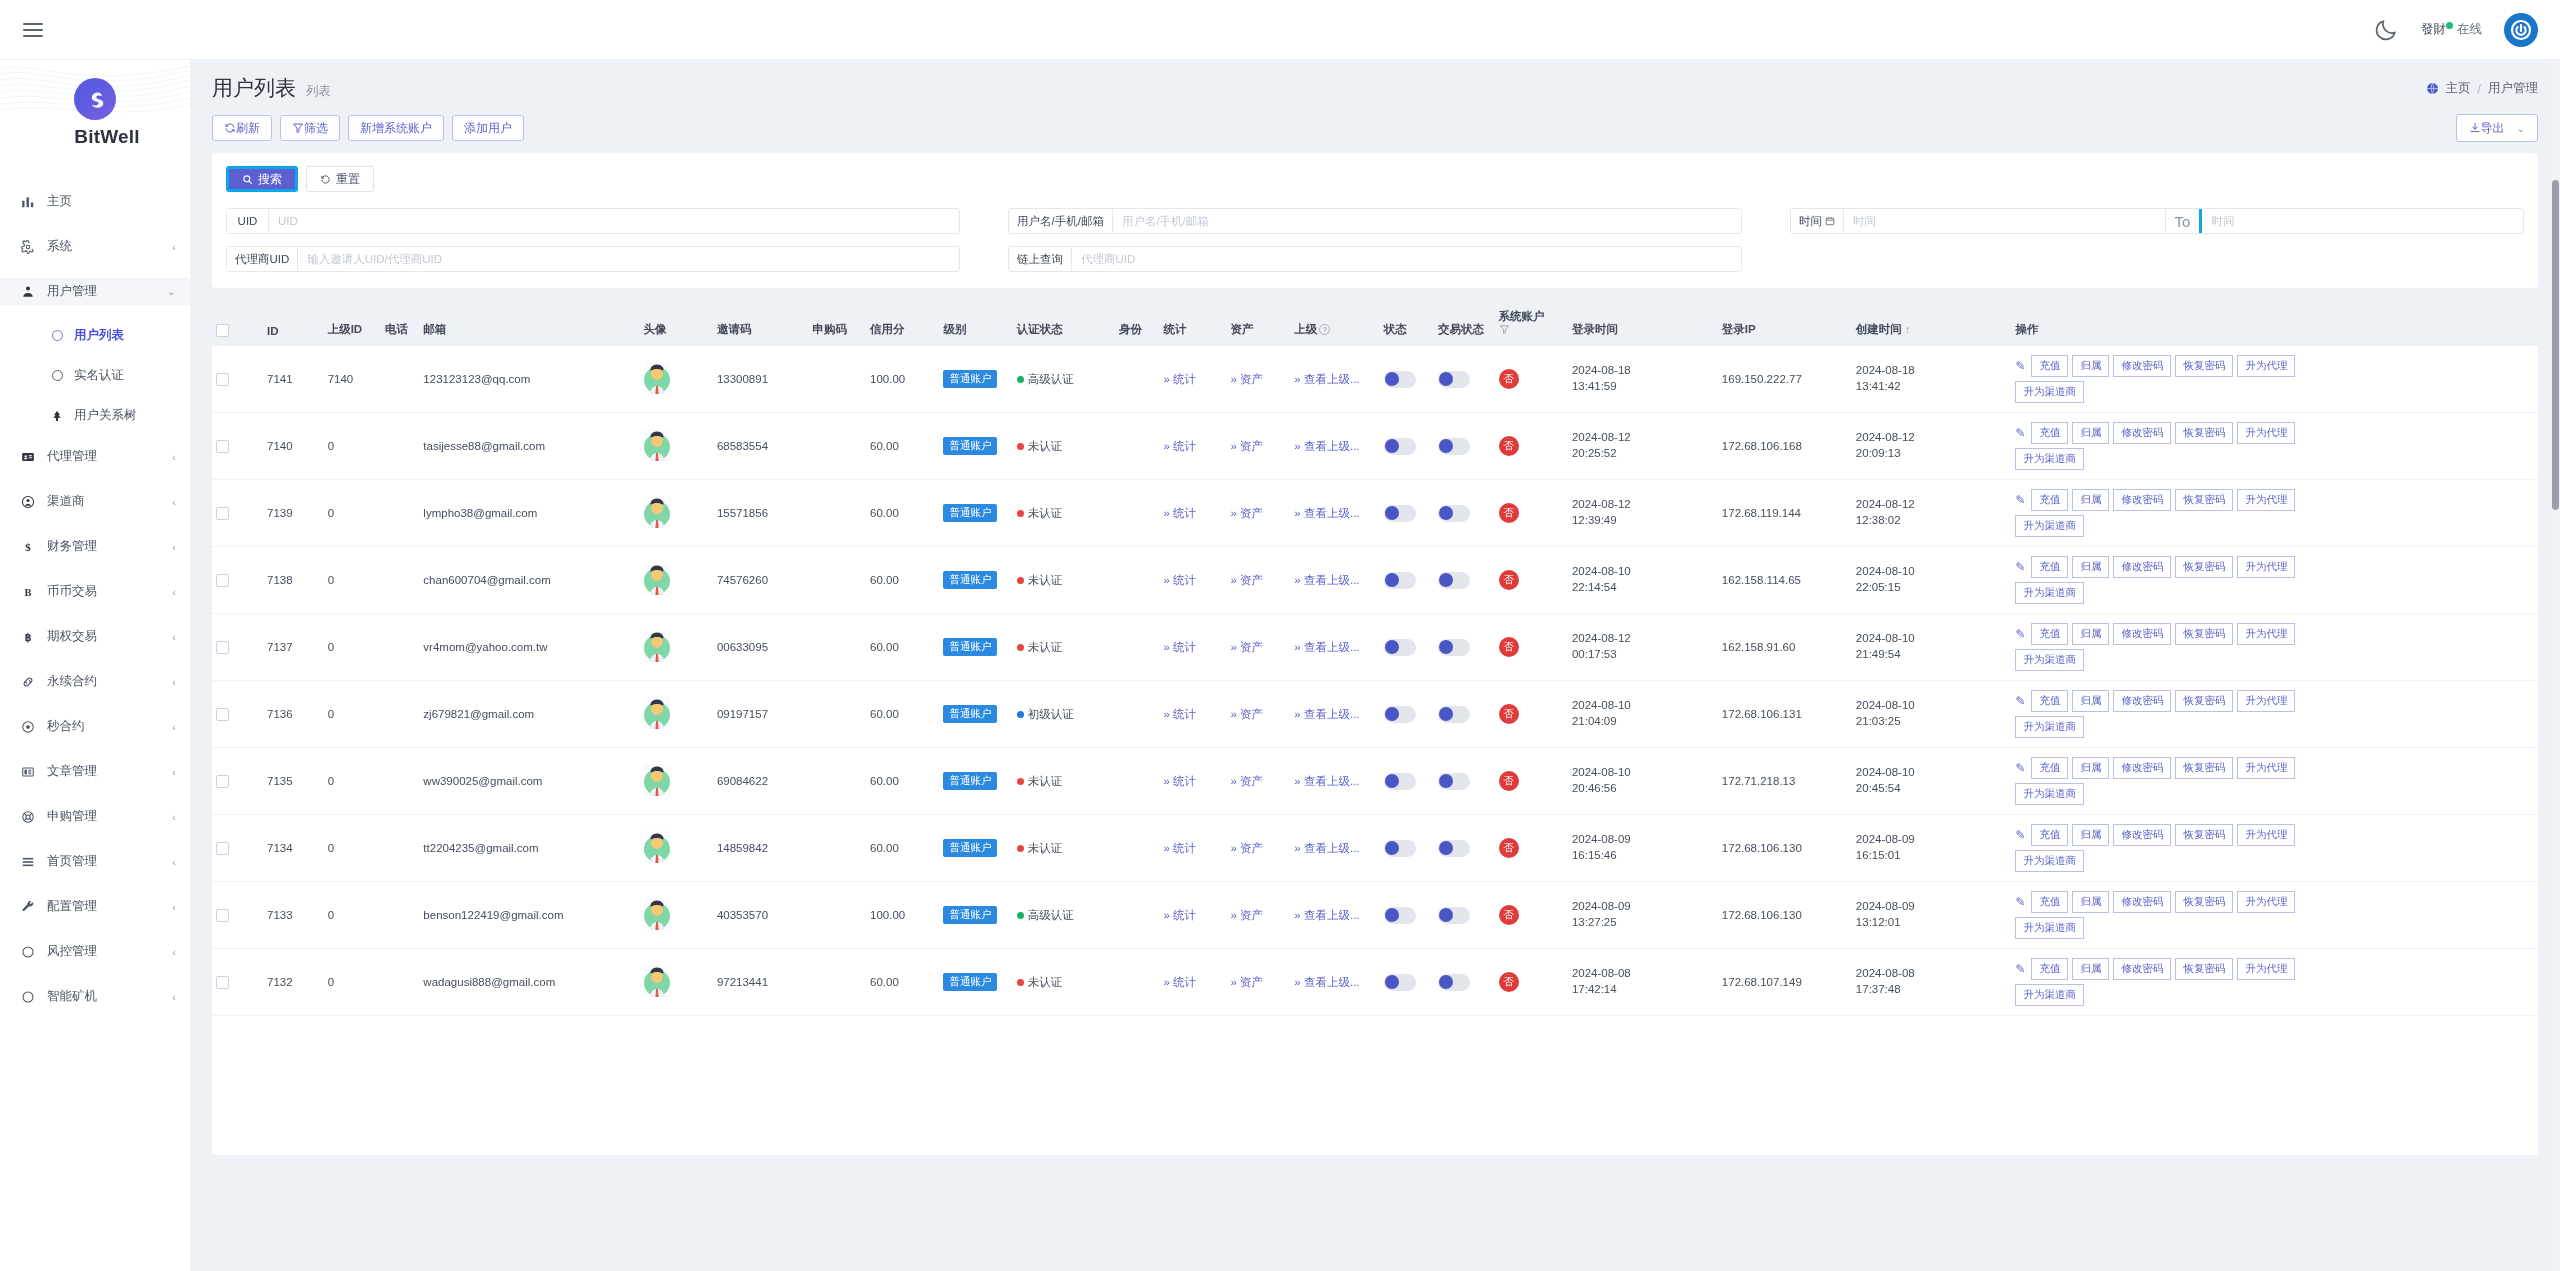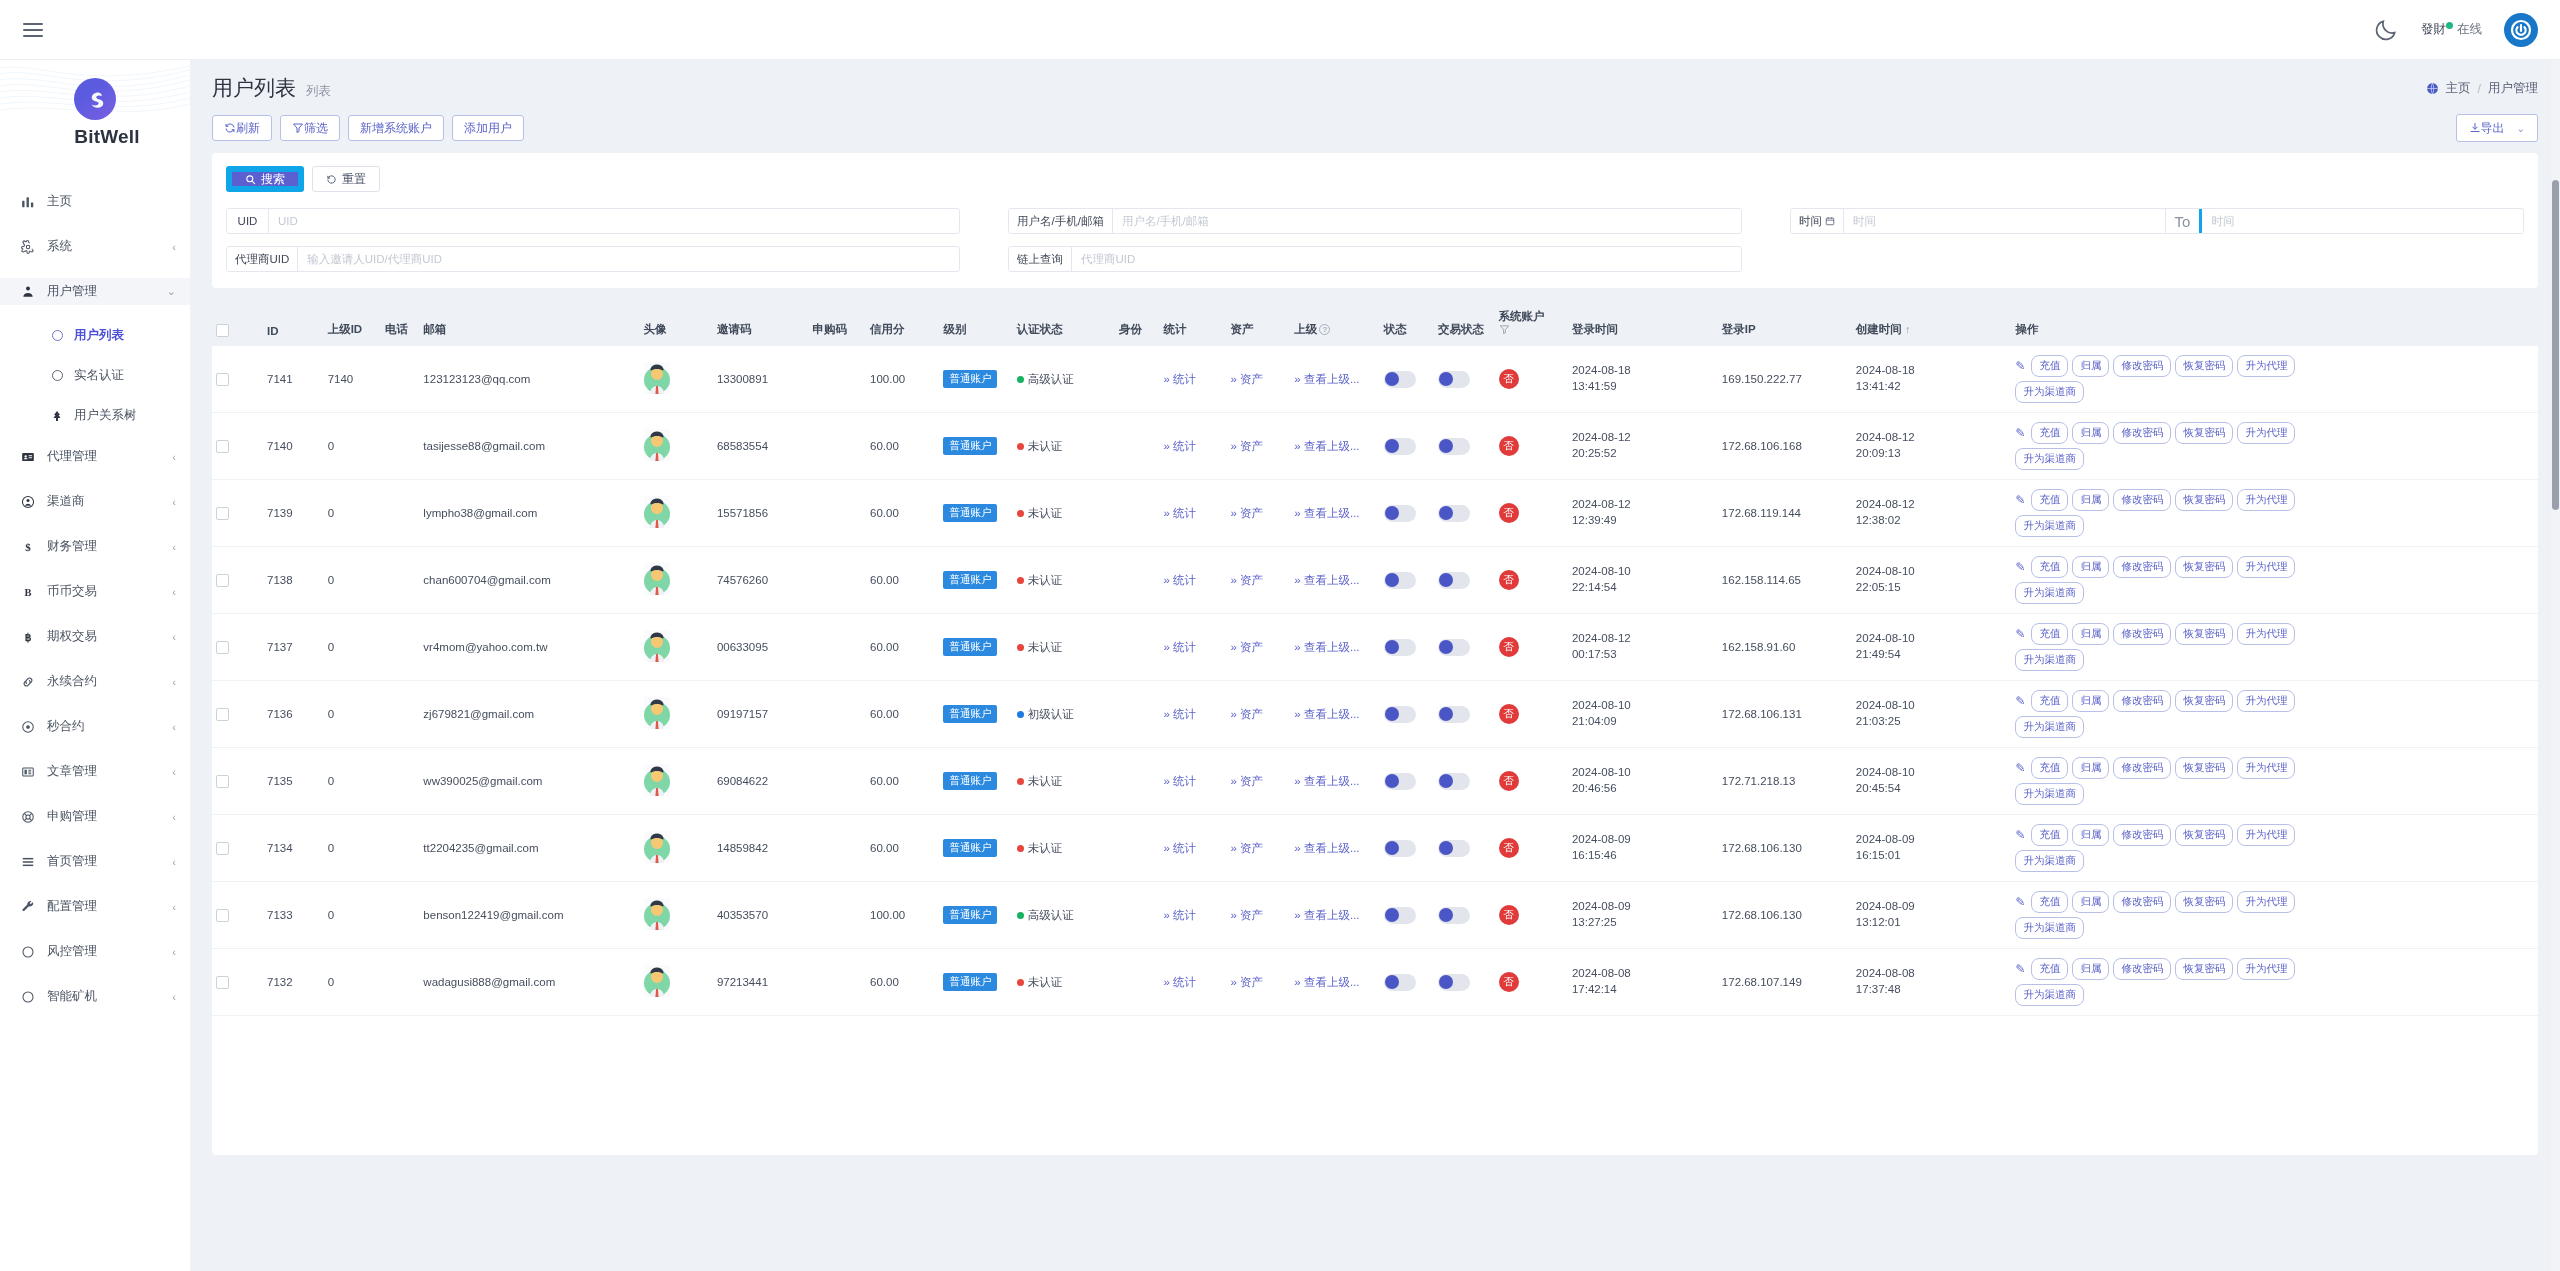--- a/index.html
+++ b/index.html
@@ -69,21 +69,21 @@
   .btn {
     height: 26px; padding: 0 11px; border: 1px solid #b9c0e8; border-radius: 3px;
     background: #ffffff; color: #5a62c8; font-size: 12px; cursor: pointer;
     display: inline-flex; align-items: center; white-space: nowrap;
     font-family: "Liberation Sans", sans-serif;
   }
   .btn-export { margin-left: auto; height: 28px; padding: 0 12px; }
   
   .card { background: #fff; border-radius: 4px; margin-top: 11px; padding: 13px 14px 16px 14px; }
   .search-btns { display: flex; gap: 8px; }
-  .btn-primary { height: 26px; padding: 0 13px; border-radius: 3px; border: 6px solid #0ea5e9;
+  .btn-primary { height: 26px; padding: 0 13px; border-radius: 3px; border: 3px solid #0ea5e9;
     background: #5b5fd0; color: #fff; font-size: 12px; cursor: pointer;
     display: inline-flex; align-items: center; gap: 5px; font-family: "Liberation Sans", sans-serif; }
   .btn-reset { height: 26px; padding: 0 13px; border-radius: 3px; border: 1px solid #dfe2ea;
     background: #fff; color: #4a5368; font-size: 12px; cursor: pointer;
     display: inline-flex; align-items: center; gap: 5px; font-family: "Liberation Sans", sans-serif; }
   .form-grid { display: grid; grid-template-columns: 1fr 1fr 1fr; gap: 12px 48px; margin-top: 16px; }
   .field { display: flex; height: 26px; border: 1px solid #e4e7ee; border-radius: 3px; overflow: hidden; background: #fff; }
   .field .lbl { min-width: 42px; padding: 0 8px; display: flex; align-items: center; justify-content: center;
      font-size: 11.5px; color: #3e4656; background: #fff; border-right: 1px solid #e4e7ee; white-space: nowrap; }
   .field input { flex: 1; border: 0; outline: 0; padding: 0 9px; font-size: 11.5px; color: #3e4656;
@@ -111,21 +111,21 @@
   .cdot.blue { background: #1e79e0; }
   .lnk { color: #5b62c9; font-size: 11.5px; line-height: 1.3; cursor: pointer; }
   .toggle { width: 32px; height: 17px; border-radius: 9px; background: #e2e5ec; position: relative;
      display: inline-block; cursor: pointer; vertical-align: middle; }
   .toggle i { position: absolute; top: 1.5px; left: 1.5px; width: 14px; height: 14px;
      border-radius: 50%; background: #4a55c6; display: block; }
   .pill-no { width: 20px; height: 20px; border-radius: 50%; background: #e03a3a; color: #fff;
      font-size: 10.5px; display: inline-flex; align-items: center; justify-content: center; }
   .ts { line-height: 1.35; }
   .ops { display: flex; flex-wrap: wrap; align-items: center; gap: 4px; max-width: 330px; }
-  .op-btn { border: 1px solid #b9c0e8; border-radius: 8px; background: #fff; color: #5a62c8;
+  .op-btn { border: 1px solid #b9c0e8; border-radius: 0; background: #fff; color: #5a62c8;
      font-size: 10.5px; padding: 3px 7px; cursor: pointer; white-space: nowrap;
      font-family: "Liberation Sans", sans-serif; }
   .pencil { color: #5a62c8; cursor: pointer; font-size: 12px; margin-right: 2px; }
   .sort-arrow { color: #9aa2ae; font-size: 11px; }
   .qmark { display:inline-flex;align-items:center;justify-content:center;width:11px;height:11px;
      border:1px solid #a9b0bd;border-radius:50%;font-size:8px;color:#a9b0bd;vertical-align:1px;margin-left:2px;}
   .scrollbar { position: absolute; right: 0; top: 60px; width: 9px; height: 1211px; background: #f2f3f7; }
   .scrollbar i { position: absolute; top: 120px; left: 1px; width: 7px; height: 330px; background: #9aa0ab; border-radius: 4px; display:block; }
 </style>
 </head>

